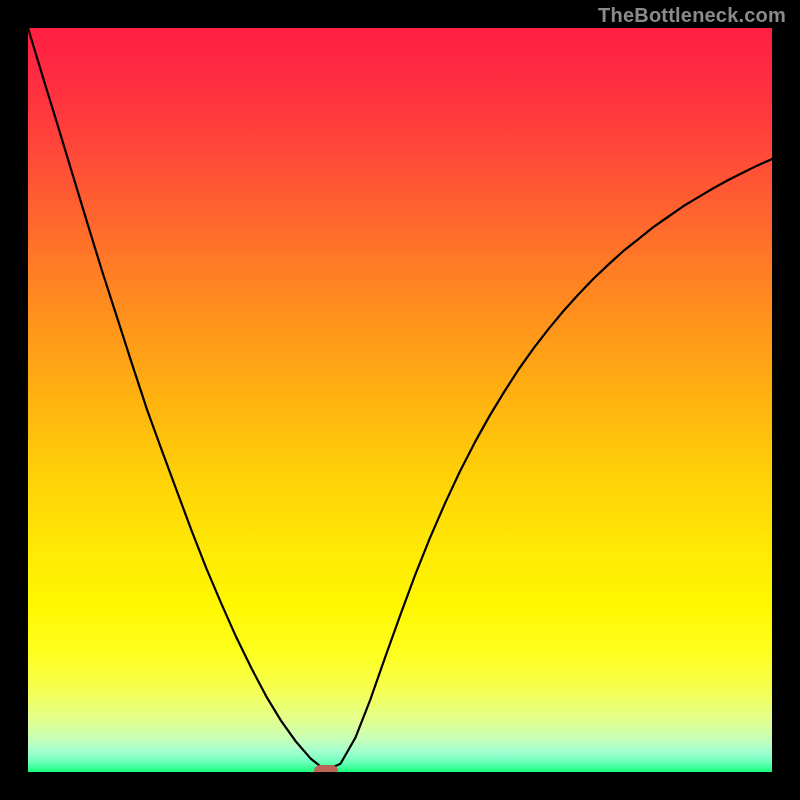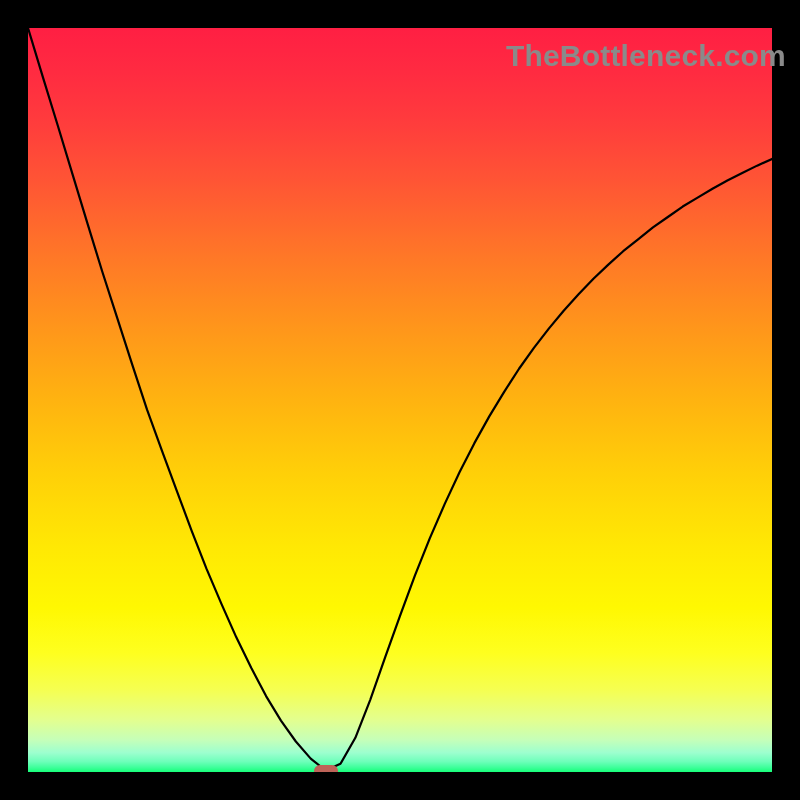--- a/index.html
+++ b/index.html
@@ -8,26 +8,25 @@
     position: relative;
     width: 800px;
     height: 800px;
     background: #000;
   }
   .watermark {
     position: absolute;
     top: 4px;
     right: 14px;
     font-family: Arial, Helvetica, sans-serif;
-    font-size: 30px;
+    font-size: 20px;
     font-weight: 600;
     color: #8a8a8a;
     letter-spacing: 0.2px;
     z-index: 5;
-    margin-top: 35px;
   }
   .plot {
     position: absolute;
     left: 28px;
     top: 28px;
     width: 744px;
     height: 744px;
     overflow: hidden;
   }
   .gradient {

